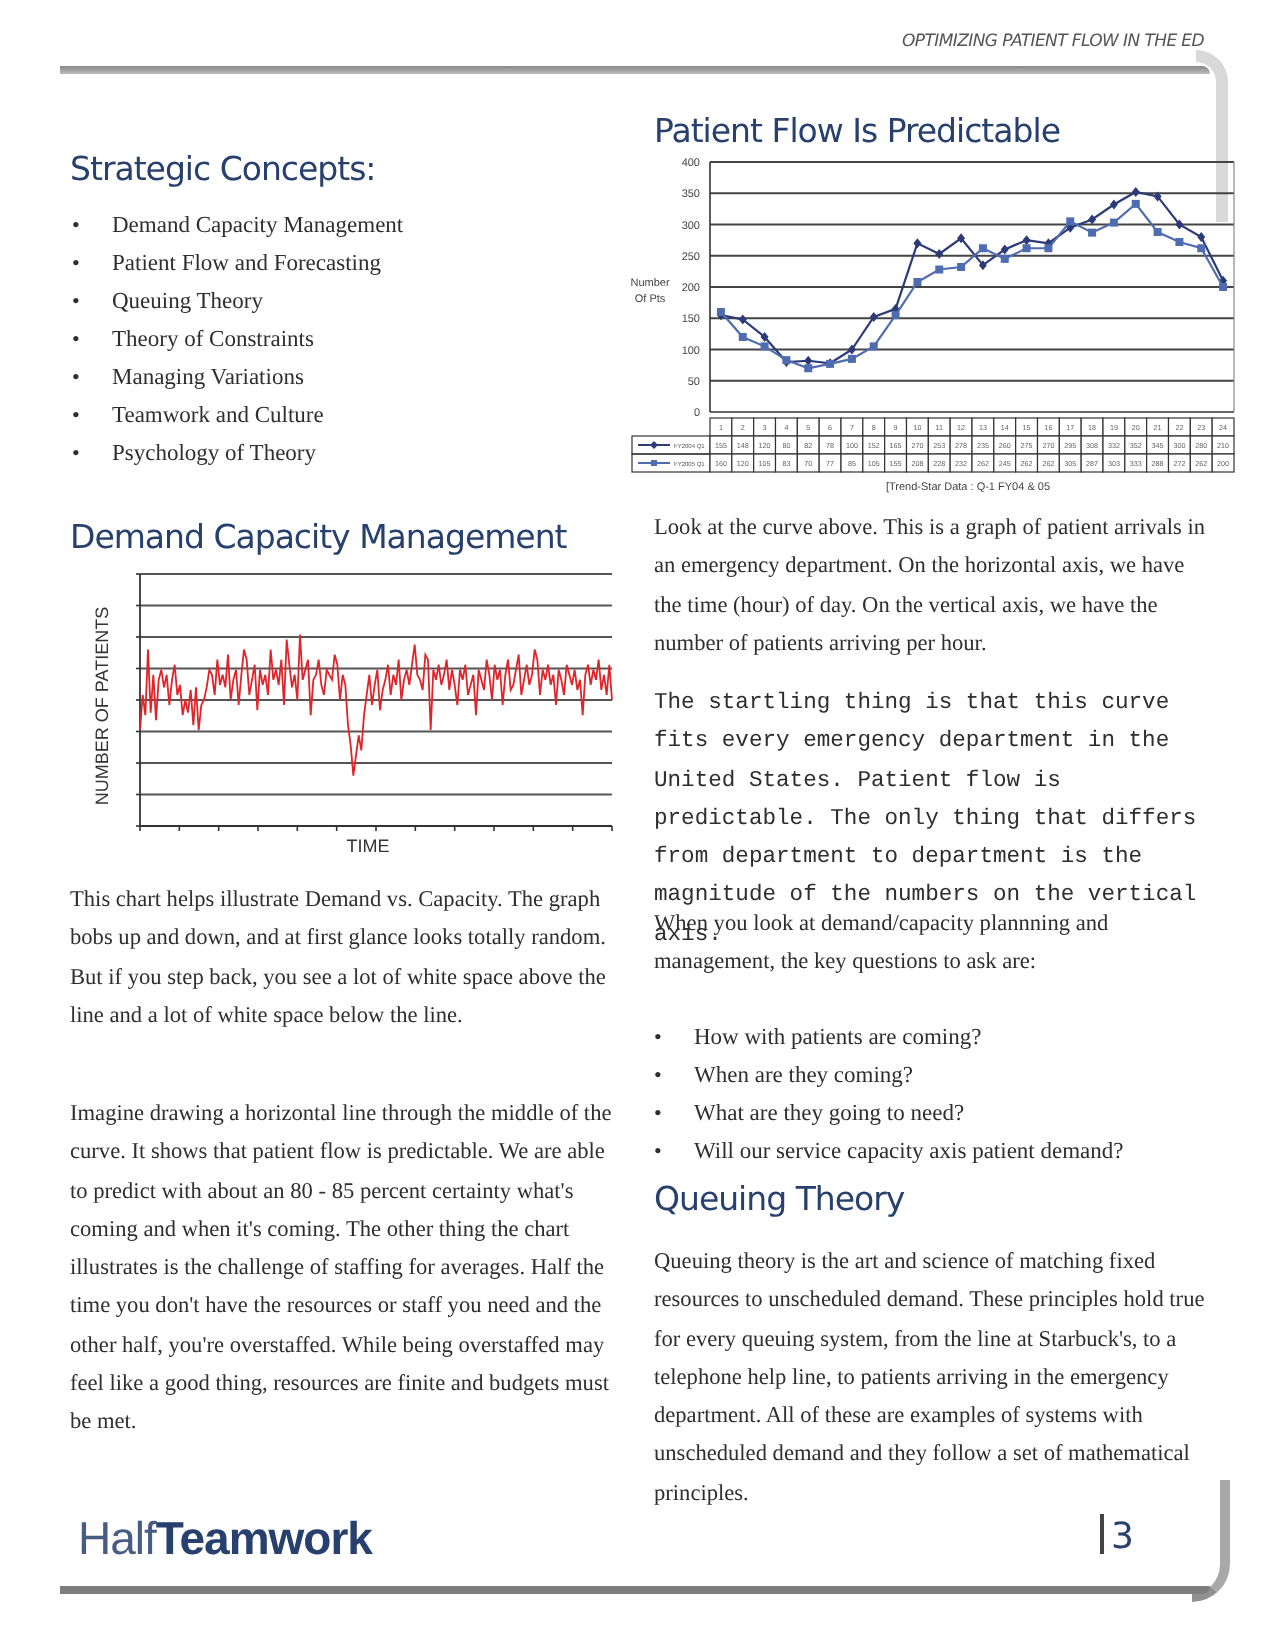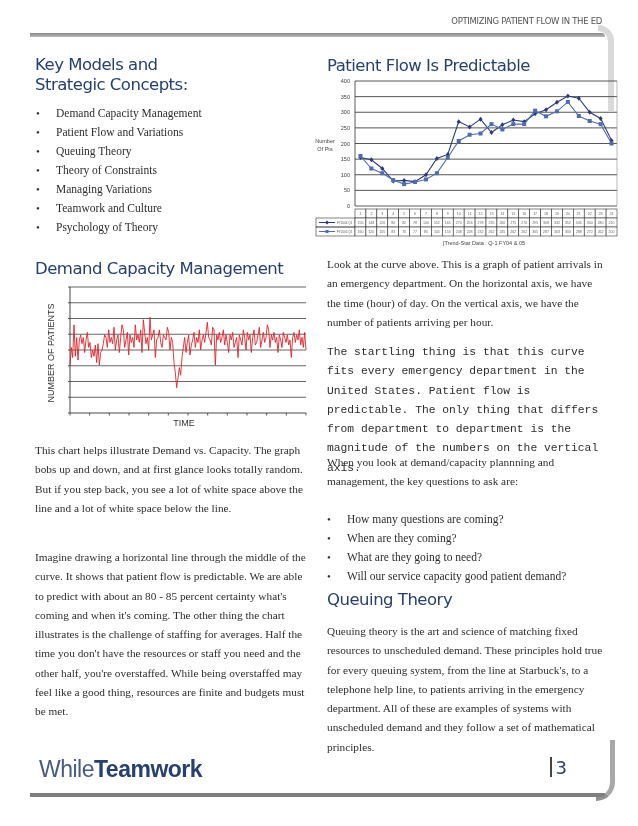--- a/index.html
+++ b/index.html
@@ -1,21 +1,21 @@
 <!DOCTYPE html>
 <html><head>
 <meta charset="utf-8">
 <style>
   html, body { margin:0; padding:0; background:#fff; }
   body { width:638px; height:826px; position:relative; overflow:hidden; font-family:"Liberation Serif", serif; color:#2a2a2a; }
   .frame-top { position:absolute; left:30px; top:33px; width:575px; height:4px; background:linear-gradient(to bottom,#888,#bbb); border-radius:0 8px 0 0; }
   .frame-right { position:absolute; left:598px; top:25px; width:10px; height:80px; border-right:6px solid #c9c9c9; border-top:6px solid #c9c9c9; border-radius:0 22px 0 0; opacity:.7; }
   .frame-bottom { position:absolute; left:30px; top:793px; width:575px; height:4px; background:#7e7e7e; border-radius:0 0 18px 0; }
   .frame-br { position:absolute; left:596px; top:740px; width:14px; height:57px; border-right:5px solid #999; border-bottom:4px solid #7e7e7e; border-radius:0 0 22px 0; opacity:.85;}
-  .running-head { position:absolute; right:36px; top:16px; font-family:"DejaVu Sans", sans-serif; font-size:8.5px; letter-spacing:-.3px; color:#555; }
+  .running-head { position:absolute; right:36px; top:16px; font-family:"DejaVu Sans", sans-serif; font-style:italic; font-size:8.5px; letter-spacing:-.3px; color:#555; }
   h2 { font-family:"DejaVu Sans", sans-serif; font-weight:normal; color:#27406e; margin:0; position:absolute; letter-spacing:-.5px; }
   .h-key { left:35px; top:55px; font-size:16.5px; line-height:20px; }
   .h-flow { left:327px; top:56px; font-size:16.5px; }
   .h-dcm { left:35px; top:259px; font-size:16.5px; }
   .h-queue { left:327px; top:590px; font-size:16.5px; }
   ul { list-style:none; margin:0; padding:0; position:absolute; }
   ul li { position:relative; padding-left:20px; font-size:11.5px; line-height:19px; color:#2e2e2e; }
   ul li::before { content:"•"; position:absolute; left:0; top:0; font-size:11px; }
   .key-list { left:36px; top:104px; }
   .q-list { left:327px; top:486px; }
@@ -36,26 +36,26 @@
   #dcm-chart { position:absolute; left:34px; top:283px; }
 </style>
 </head>
 <body>
 
 <div class="frame-top"></div>
 <div class="frame-right"></div>
 <div class="running-head">OPTIMIZING PATIENT FLOW IN THE ED</div>
 
 <h2 class="h-key">
-  <span>Key Models and</span><br>
+  <br>
   <span>Strategic Concepts:</span>
 </h2>
 <ul class="key-list">
   <li>Demand Capacity Management</li>
-  <li>Patient Flow and Variations</li>
+  <li>Patient Flow and Forecasting</li>
   <li>Queuing Theory</li>
   <li>Theory of Constraints</li>
   <li>Managing Variations</li>
   <li>Teamwork and Culture</li>
   <li>Psychology of Theory</li>
 </ul>
 
 <h2 class="h-flow">Patient Flow Is Predictable</h2>
 <svg id="flow-chart" width="310" height="175">
   <g id="flow-grid">
@@ -336,25 +336,25 @@
     </g>
 </svg>
 
 <p class="para p1">This chart helps illustrate Demand vs. Capacity. The graph bobs up and down, and at first glance looks totally random. But if you step back, you see a lot of white space above the line and a lot of white space below the line.</p>
 <p class="para p2">Imagine drawing a horizontal line through the middle of the curve. It shows that patient flow is predictable. We are able to predict with about an 80 - 85 percent certainty what's coming and when it's coming. The other thing the chart illustrates is the challenge of staffing for averages. Half the time you don't have the resources or staff you need and the other half, you're overstaffed. While being overstaffed may feel like a good thing, resources are finite and budgets must be met.</p>
 
 <p class="para p3">Look at the curve above. This is a graph of patient arrivals in an emergency department. On the horizontal axis, we have the time (hour) of day. On the vertical axis, we have the number of patients arriving per hour.</p>
 <p class="para p4">The startling thing is that this curve fits every emergency department in the United States. Patient flow is predictable. The only thing that differs from department to department is the magnitude of the numbers on the vertical axis.</p>
 <p class="para p5">When you look at demand/capacity plannning and management, the key questions to ask are:</p>
 <ul class="q-list" style="top:510px;">
-  <li>How many questions are coming?</li>
+  <li>How with patients are coming?</li>
   <li>When are they coming?</li>
   <li>What are they going to need?</li>
-  <li>Will our service capacity good patient demand?</li>
+  <li>Will our service capacity axis patient demand?</li>
 </ul>
 
 <h2 class="h-queue">Queuing Theory</h2>
 <p class="para p6">Queuing theory is the art and science of matching fixed resources to unscheduled demand. These principles hold true for every queuing system, from the line at Starbuck's, to a telephone help line, to patients arriving in the emergency department. All of these are examples of systems with unscheduled demand and they follow a set of mathematical principles.</p>
 
-<div class="footer-logo"><span class="best">While</span><span class="practices">Teamwork</span></div>
+<div class="footer-logo"><span class="best">Half</span><span class="practices">Teamwork</span></div>
 <div class="page-num"><span class="bar"></span><span>3</span></div>
 <div class="frame-bottom"></div>
 <div class="frame-br"></div>
 
 </body></html>

